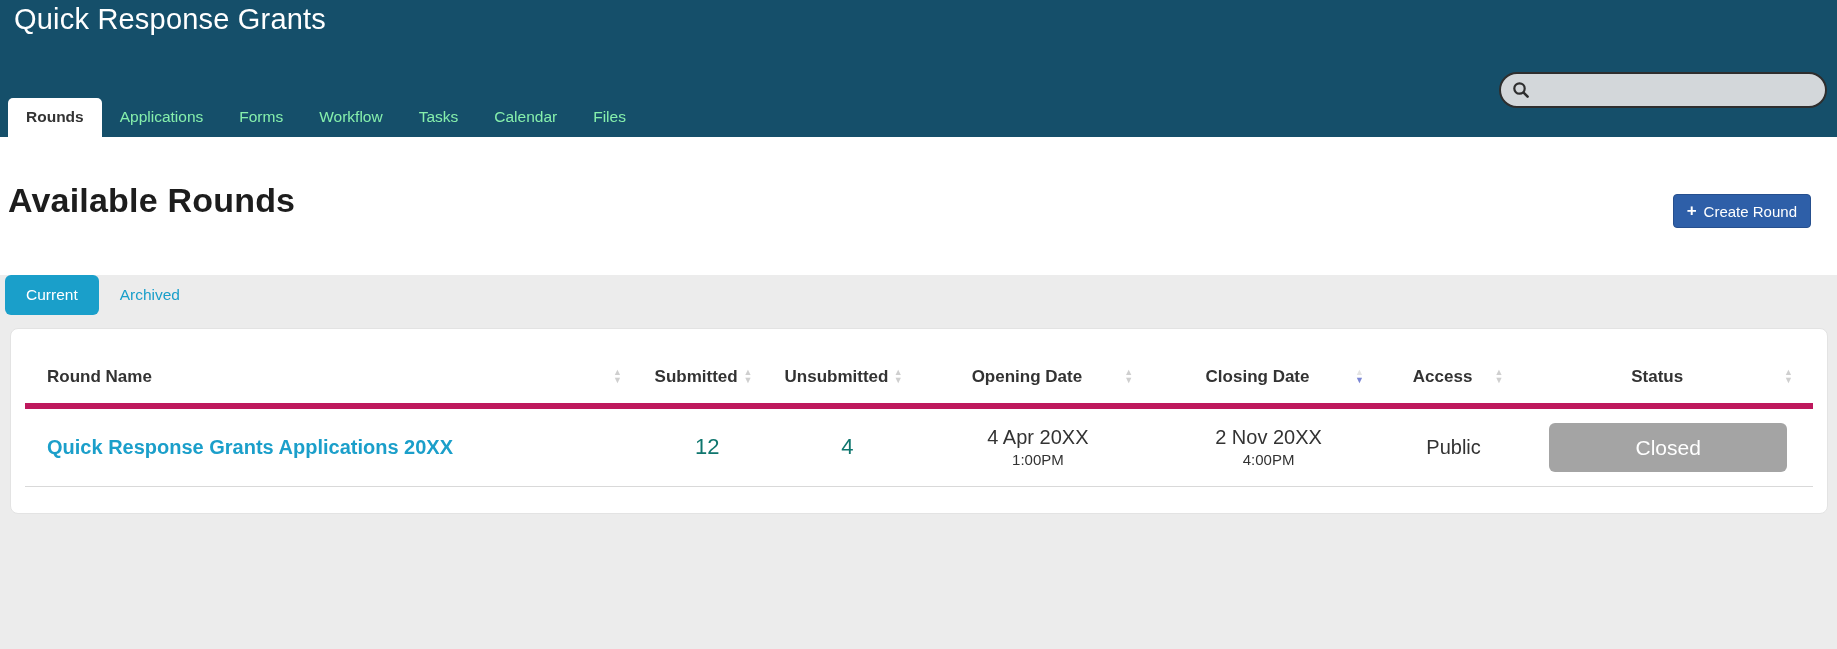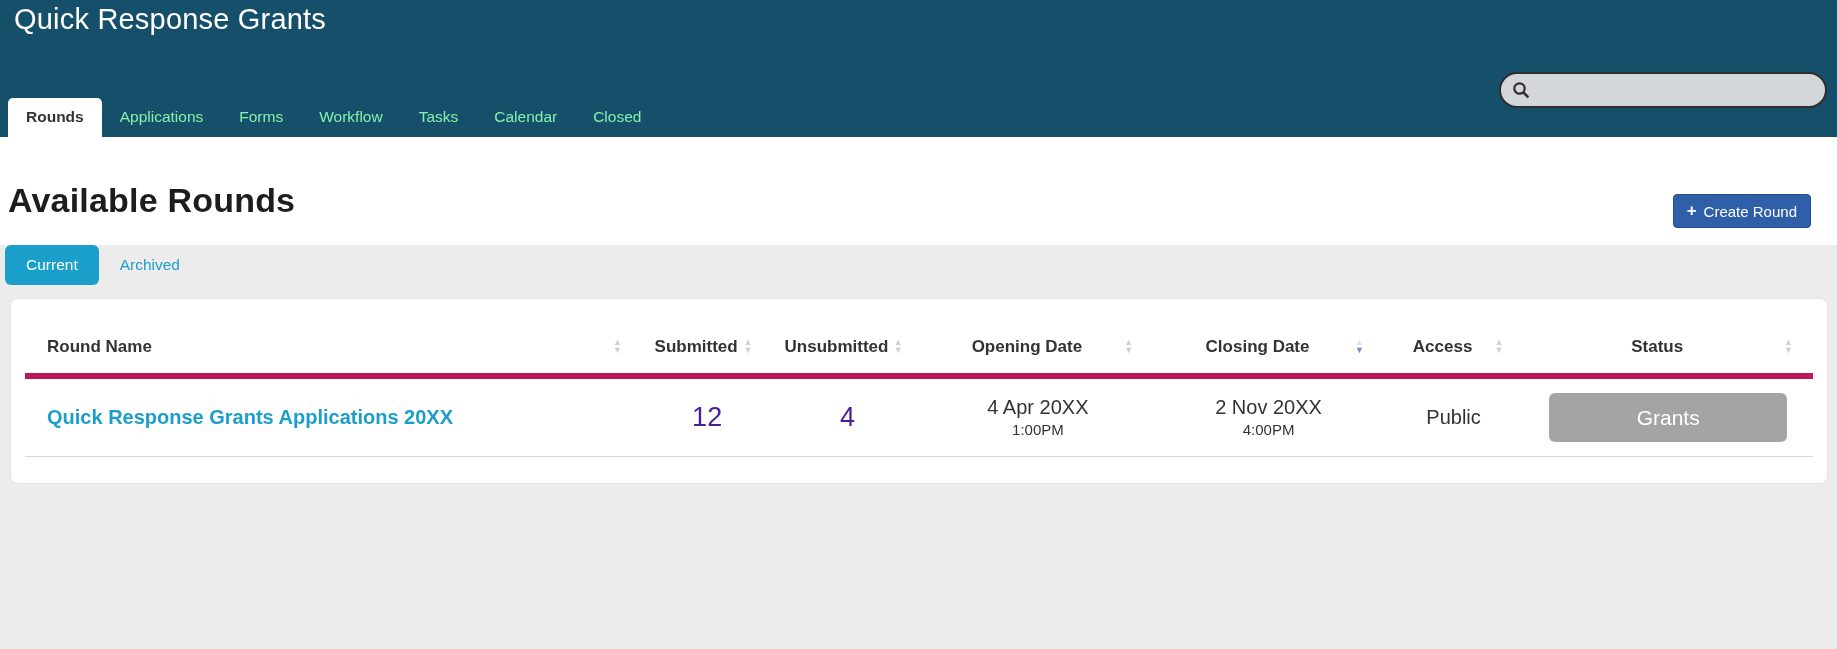--- a/index.html
+++ b/index.html
@@ -63,21 +63,21 @@
     border: none;
     outline: none;
     font-size: 15px;
     font-family: "Liberation Sans", sans-serif;
     color: #333;
   }
 
   
   .pagebar {
     position: relative;
-    height: 108px;
+    height: 138px;
     background: #ffffff;
   }
   .page-heading {
     position: absolute;
     left: 8px; top: 44px;
     font-size: 34px;
     font-weight: 700;
     color: #1d1d1d;
     letter-spacing: .2px;
   }
@@ -187,22 +187,22 @@
   }
   td.cell-name { text-align: left; padding-left: 22px; }
   .round-link {
     color: #1b9fca;
     font-size: 20px;
     font-weight: 700;
     text-decoration: none;
     cursor: pointer;
   }
   .count-link {
-    color: #4c1d95;
-    font-size: 27px;
+    color: #0f766e;
+    font-size: 22px;
     text-decoration: none;
     cursor: pointer;
   }
   .date-main { font-size: 20px; color: #333; line-height: 1.15; }
   .date-time { font-size: 15px; color: #333; line-height: 1.15; margin-top: 2px; }
   .status-badge {
     display: inline-block;
     width: 238px;
     height: 49px;
     line-height: 49px;
@@ -221,21 +221,21 @@
   <header class="header">
     <div class="app-title">Quick Response Grants</div>
 
     <nav class="tabbar">
       <div class="tab active">Rounds</div>
       <div class="tab">Applications</div>
       <div class="tab">Forms</div>
       <div class="tab">Workflow</div>
       <div class="tab">Tasks</div>
       <div class="tab">Calendar</div>
-      <div class="tab">Closed</div>
+      <div class="tab">Files</div>
     </nav>
 
     <div class="searchbox">
       <svg width="20" height="20" viewBox="0 0 20 20">
         <circle cx="8.5" cy="8.5" r="5.2" fill="none" stroke="#2e2e2e" stroke-width="2.2"></circle>
         <line x1="12.6" y1="12.6" x2="16.6" y2="16.6" stroke="#2e2e2e" stroke-width="2.6" stroke-linecap="round"></line>
       </svg>
       <input class="search-input" type="text" value="" style="">
     </div>
   </header>
@@ -335,21 +335,21 @@
               <div class="date-time">1:00PM</div>
             </td>
             <td>
               <div class="date-main">2 Nov 20XX</div>
               <div class="date-time">4:00PM</div>
             </td>
             <td>
               <span>Public</span>
             </td>
             <td>
-              <span class="status-badge">Grants</span>
+              <span class="status-badge">Closed</span>
             </td>
           </tr>
         </tbody>
       </table>
     </div>
 
   </section>
 </div>
 
 </body></html>

